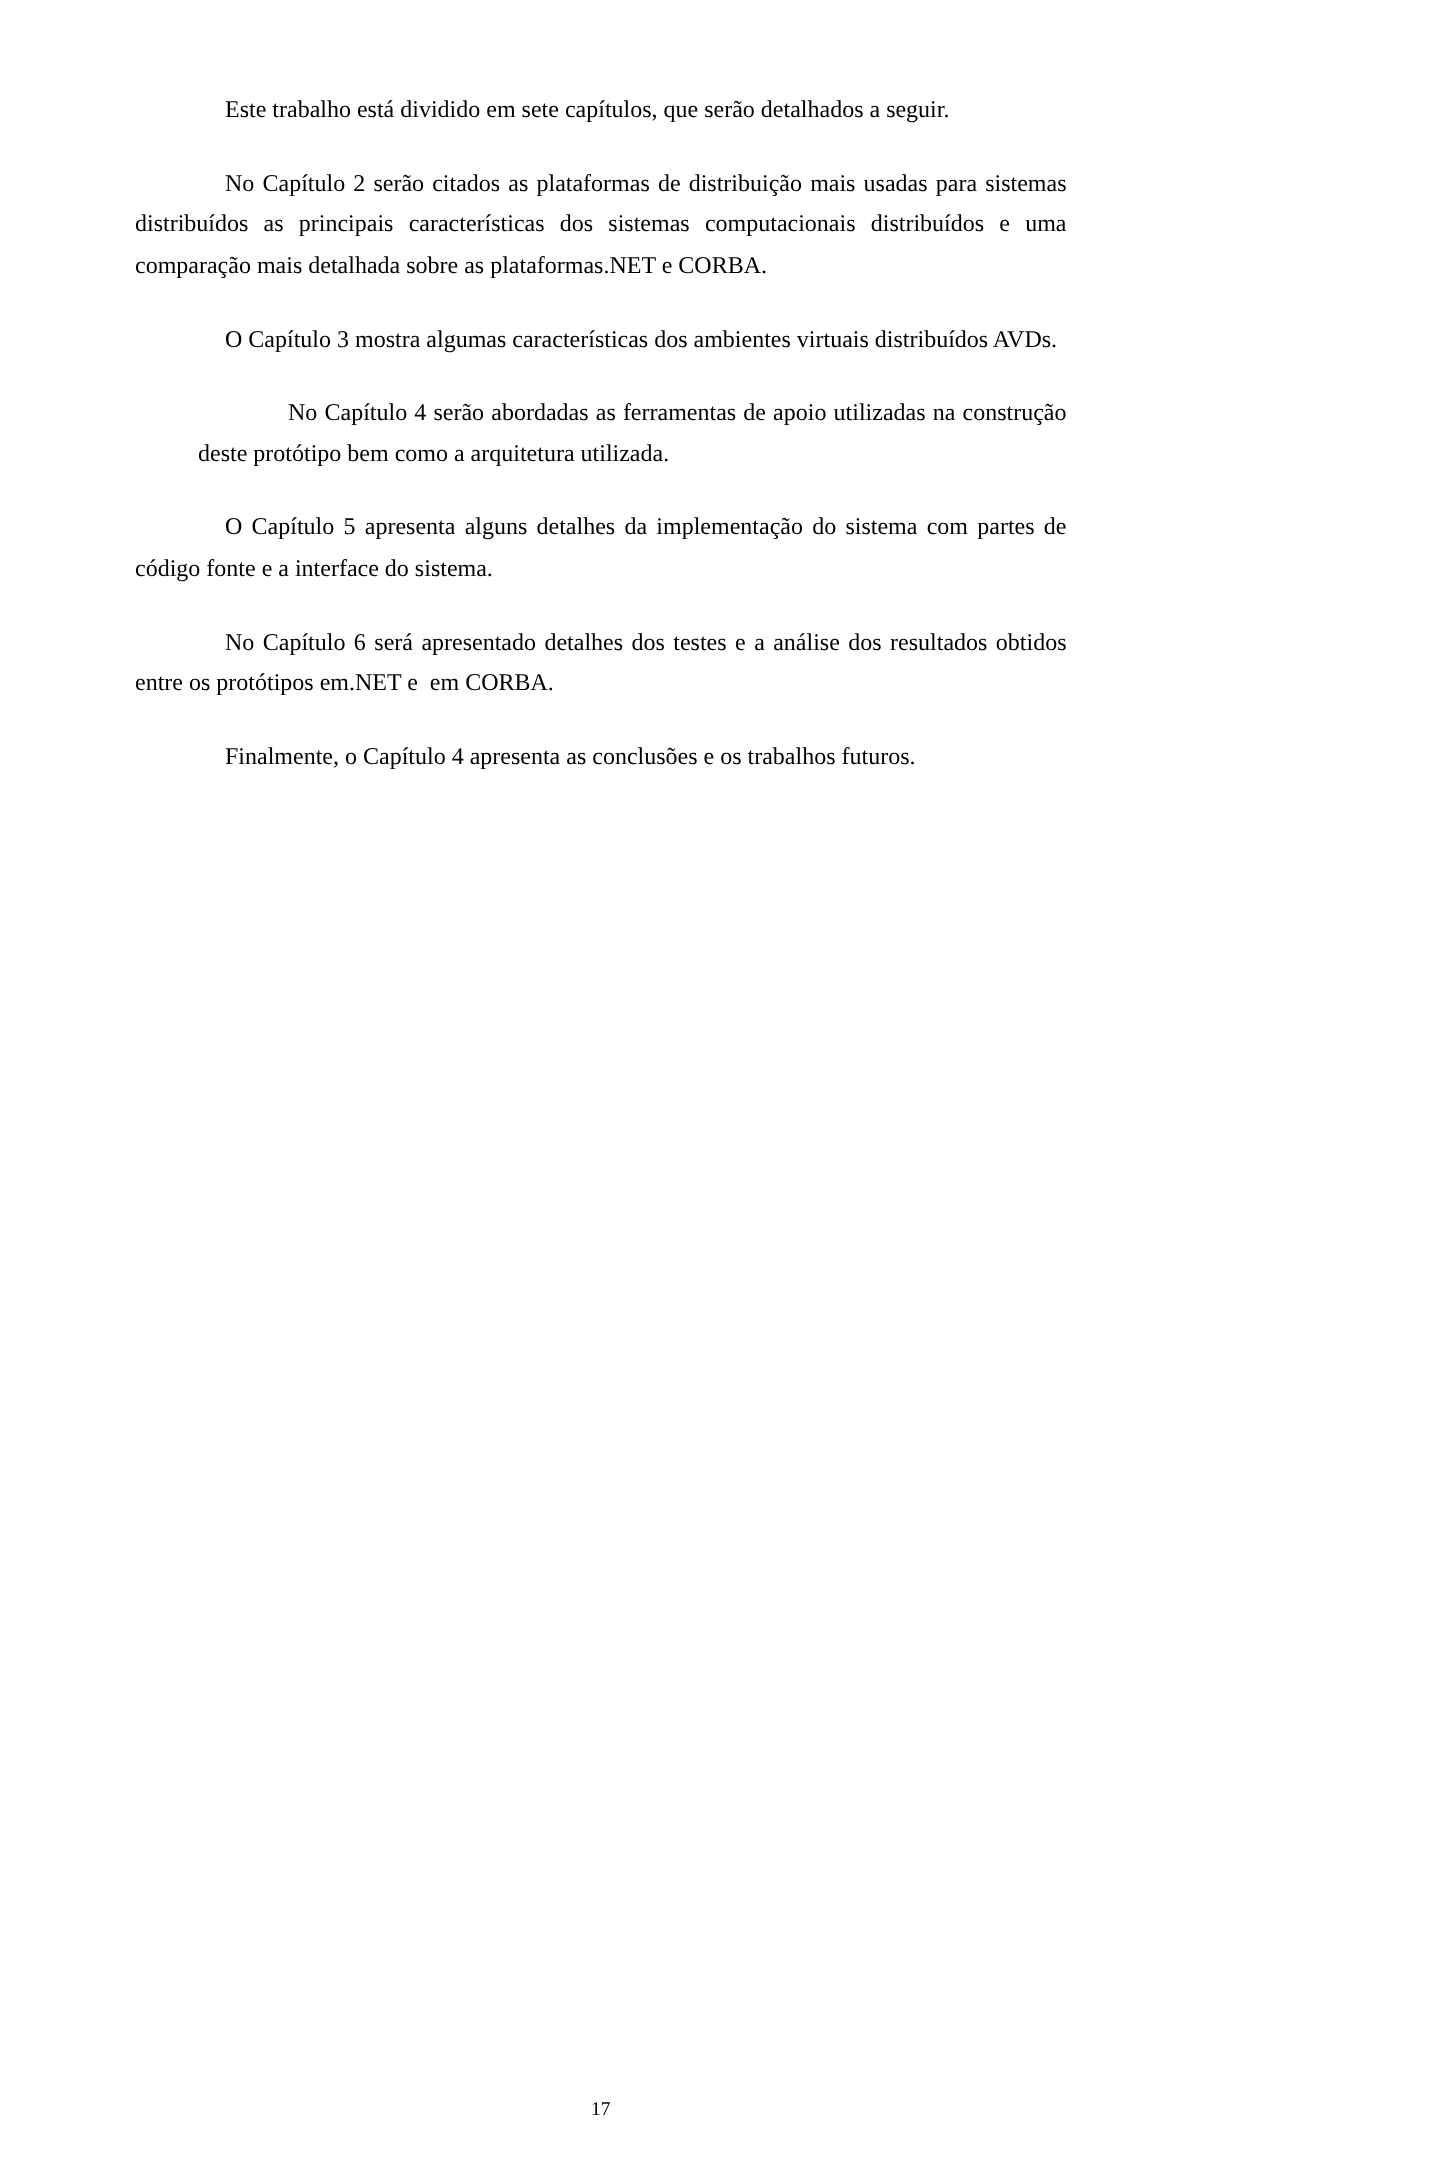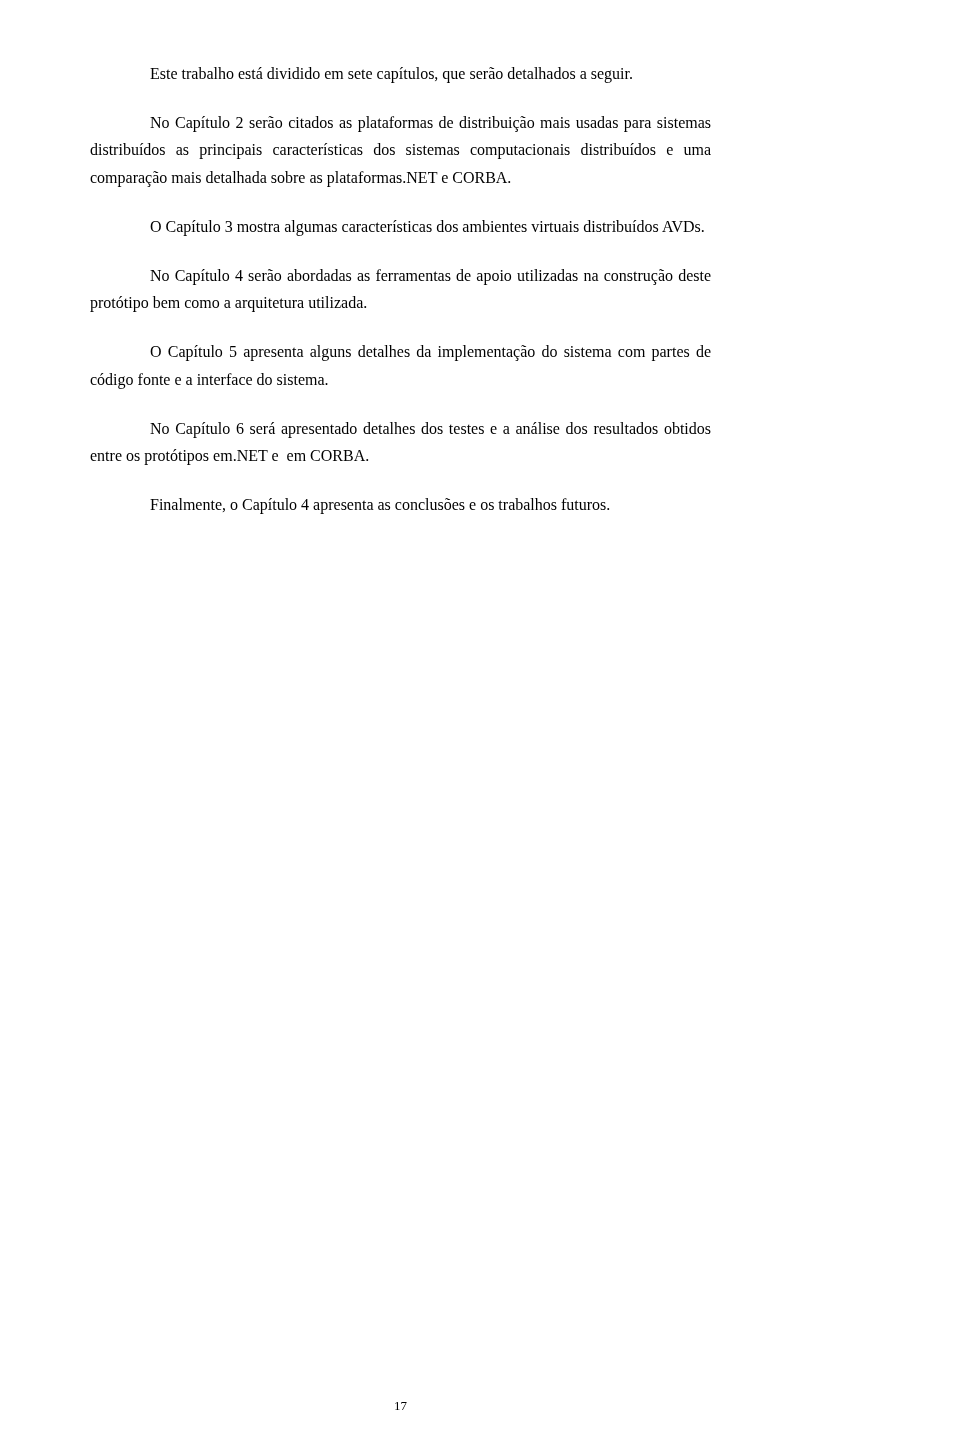--- a/index.html
+++ b/index.html
@@ -57,21 +57,21 @@
     No Capítulo 2 serão citados as plataformas de distribuição mais usadas para sistemas distribuídos as principais características dos sistemas computacionais distribuídos e uma comparação mais detalhada sobre as plataformas<span>.NET e CORBA.</span>
   </p>
 
   <div class="paragraph" style="display: flex; flex-direction: column; font-family: Liberation Serif, serif;">
     <p style="text-indent: 60px; text-align: justify; line-height: 1.7;">
       O Capítulo 3 mostra algumas características dos ambientes virtuais distribuídos AVDs.
     </p>
   </div>
 
   <div class="paragraph">
-    <p style="text-indent: 60px; text-align: justify; line-height: 1.7;">
+    <p style="text-indent: 60px; text-align: justify; line-height: 1.7; margin-left: 42px;">
       No Capítulo 4 serão abordadas as ferramentas de apoio utilizadas na construção deste protótipo bem como a arquitetura utilizada.
     </p>
   </div>
 
   <div class="paragraph">
     <p style="text-indent: 60px; text-align: justify; line-height: 1.7; font-family: Liberation Serif, serif;">
       O Capítulo 5 apresenta alguns detalhes da implementação do sistema com partes de código fonte e a interface do sistema.
     </p>
   </div>
 

